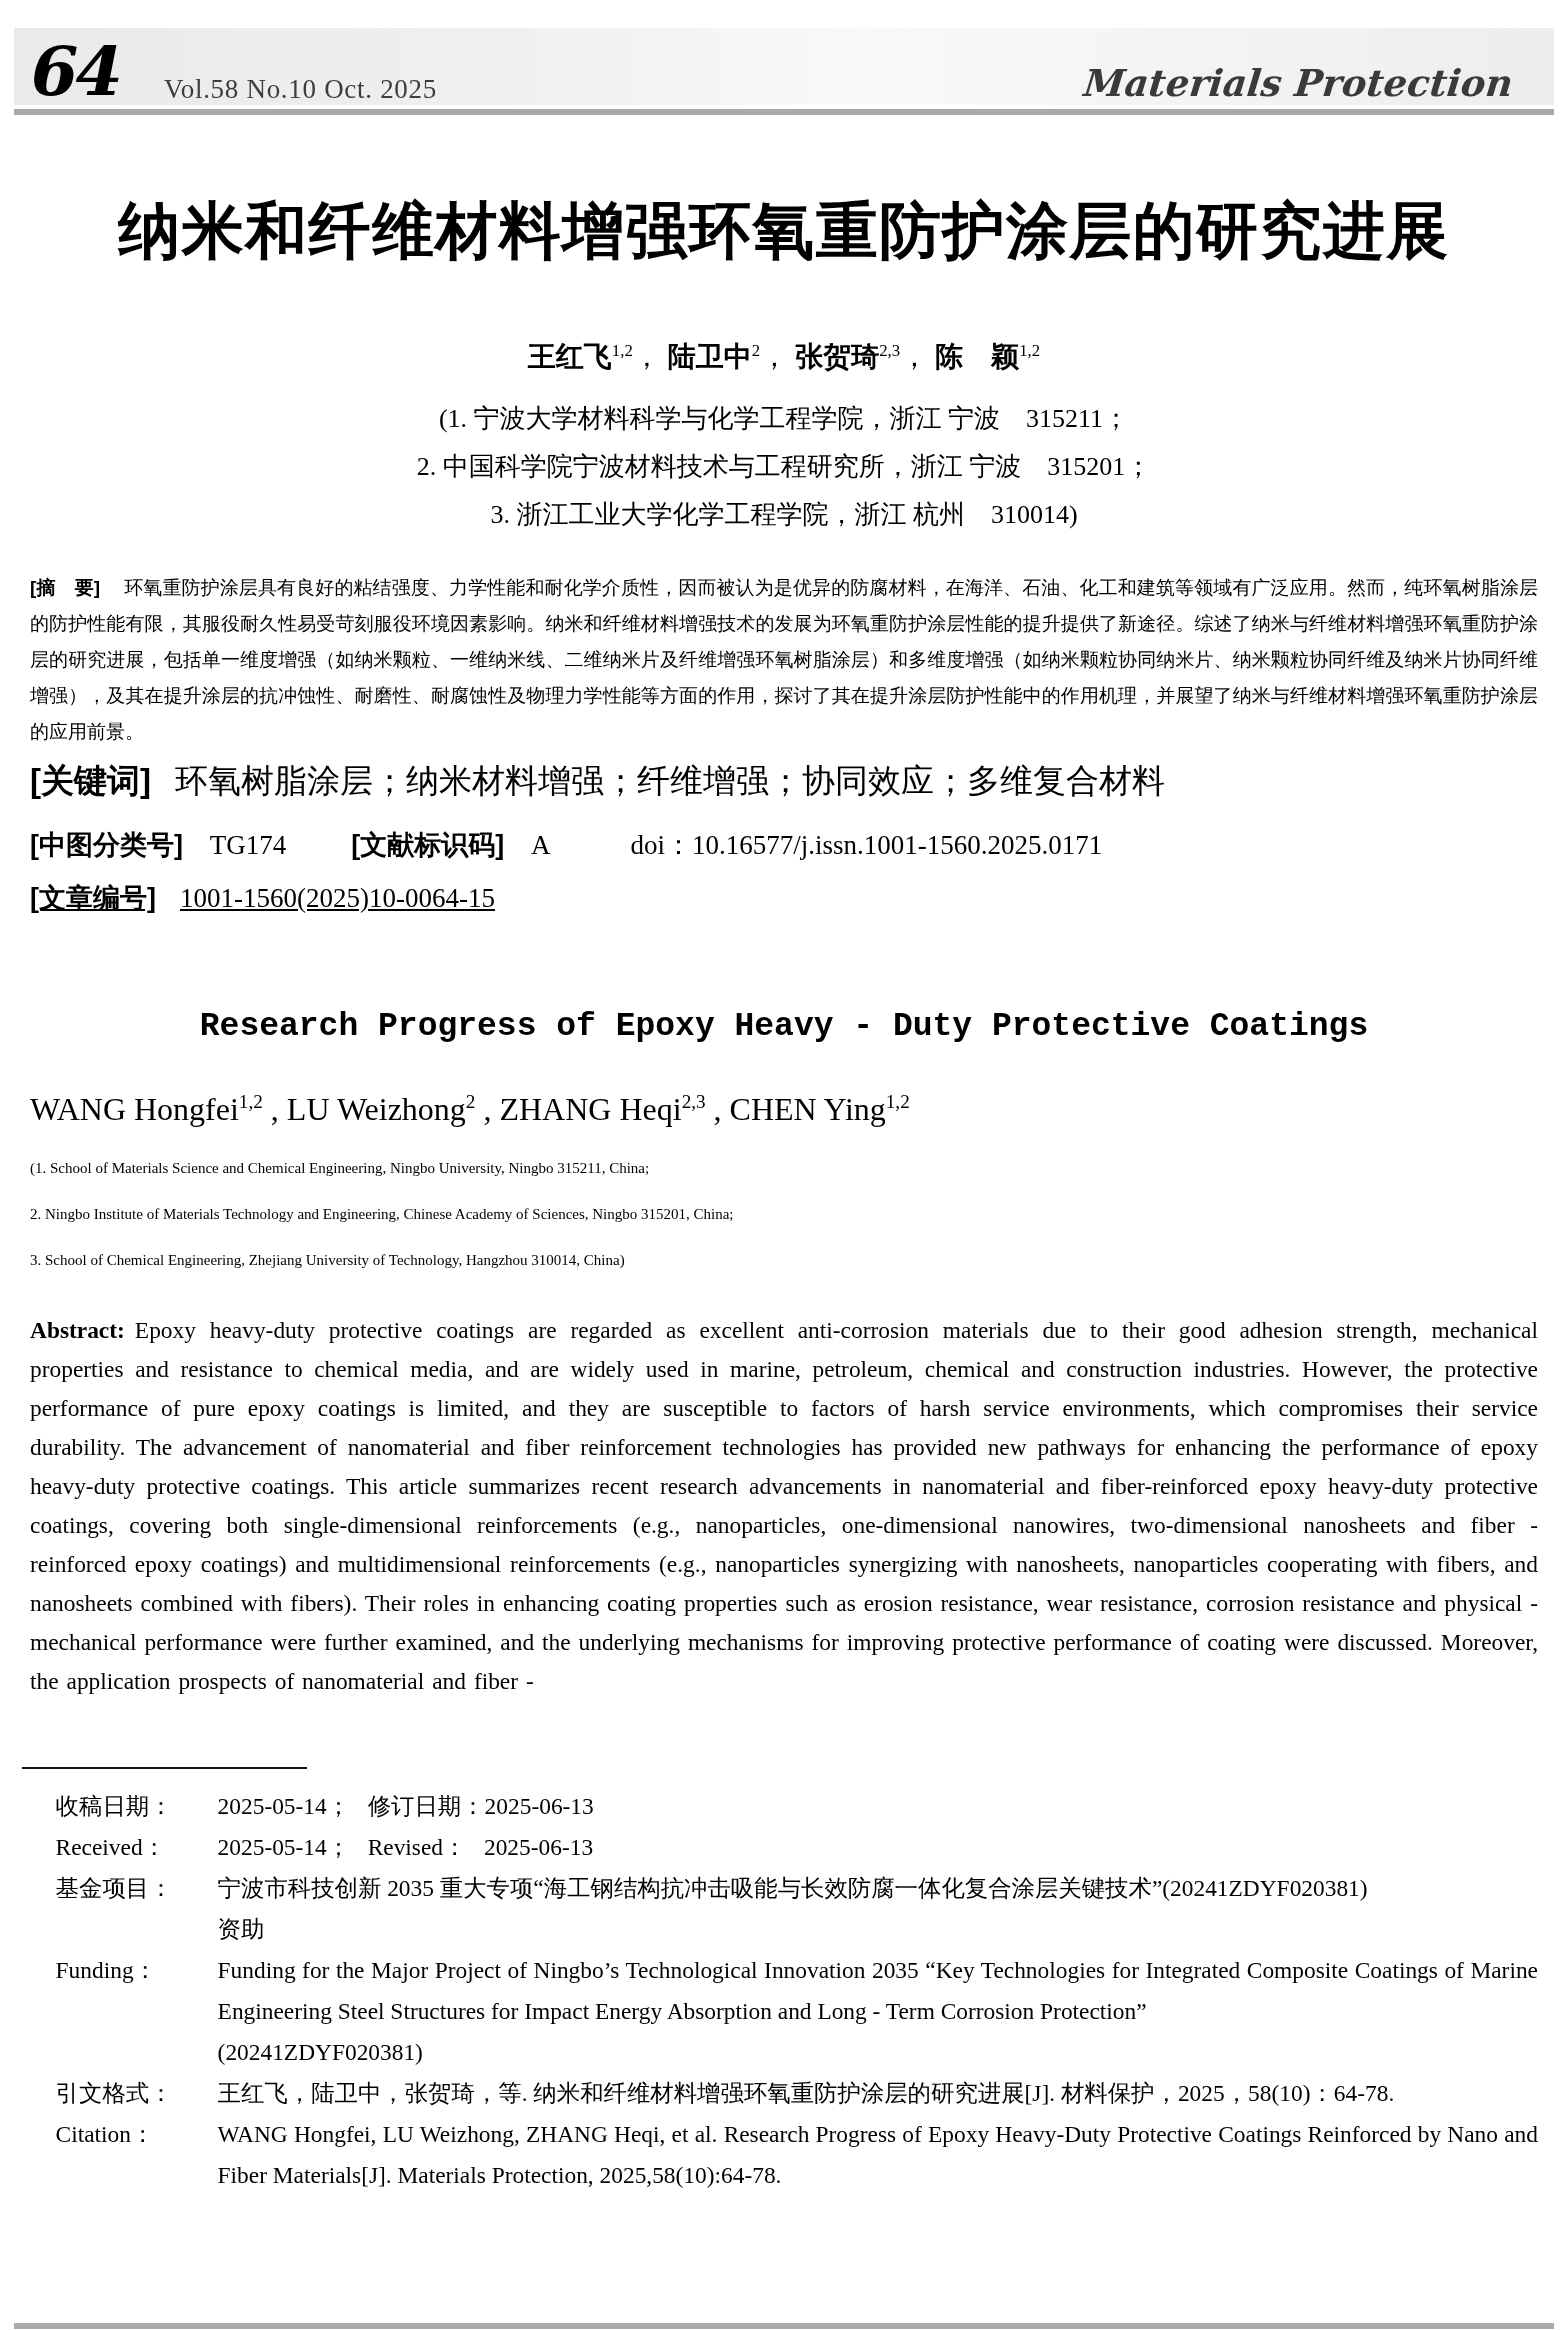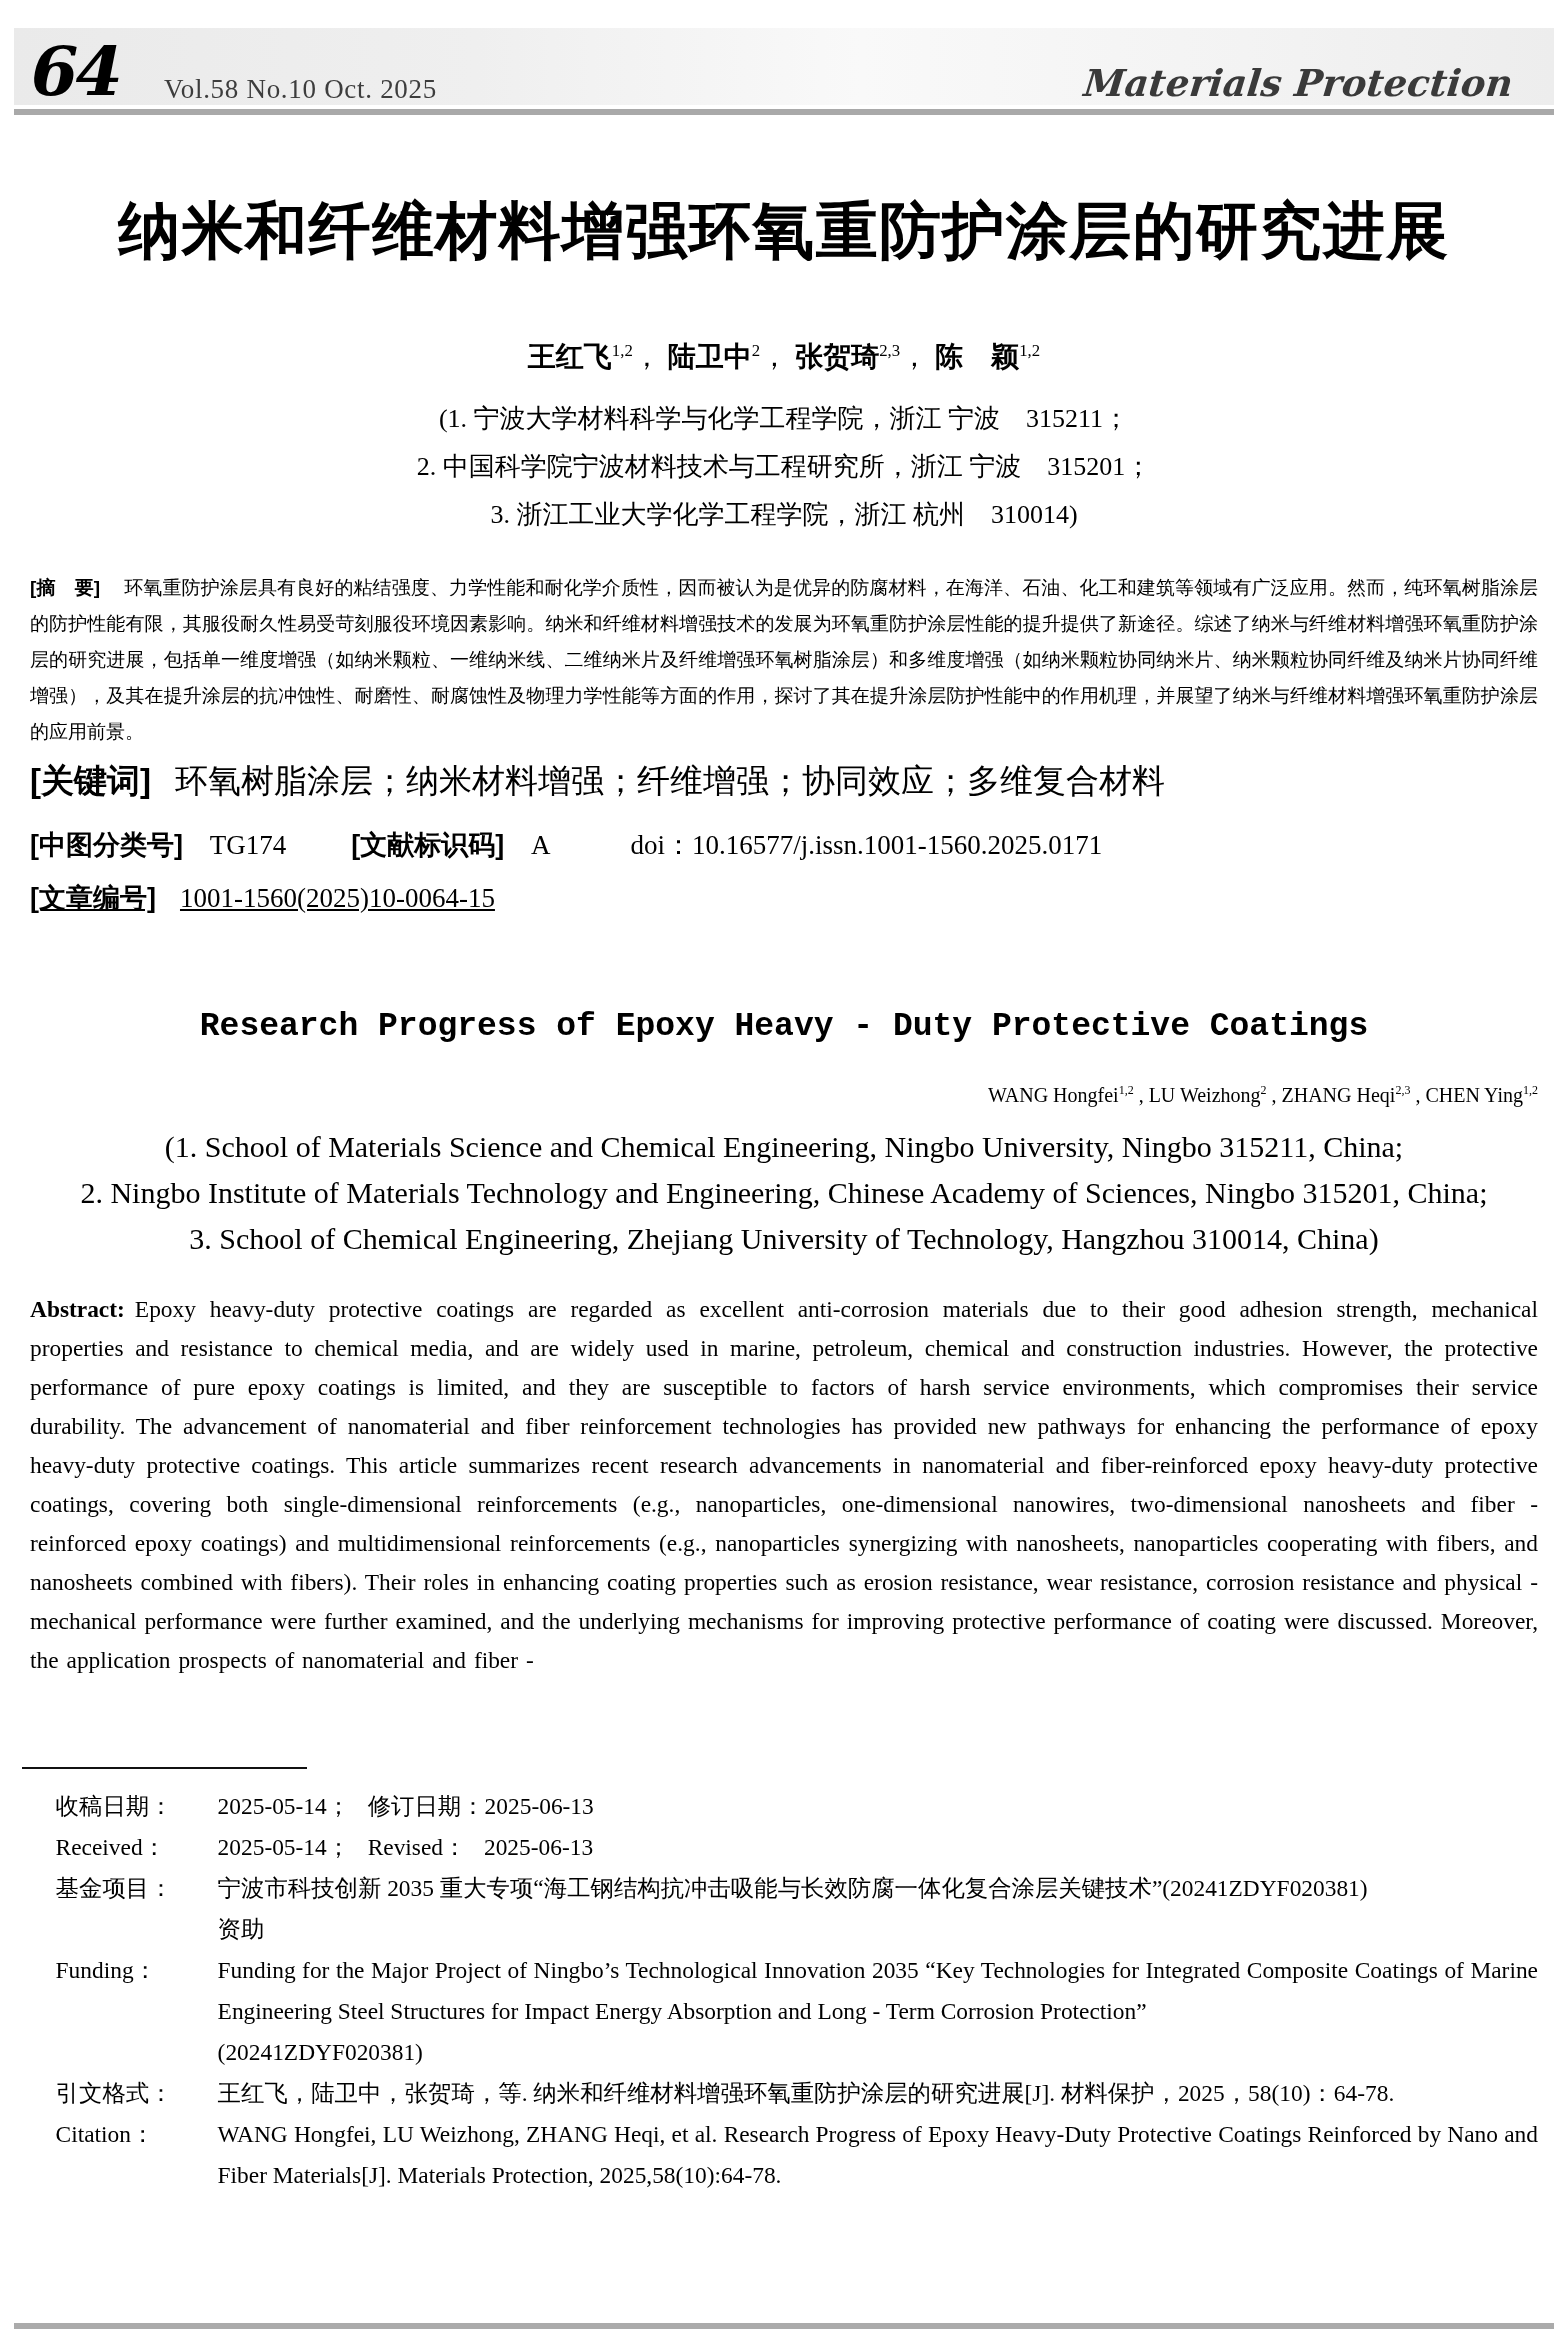--- a/index.html
+++ b/index.html
@@ -99,28 +99,27 @@
 
   .en-title {
     margin-top: 75px;
     text-align: center;
     font-weight: 700;
     font-size: 33px;
     line-height: 57px;
     font-family: Liberation Mono, monospace;
   }
   .en-authors {
-    margin-top: 28px;
-    text-align: right;
-    font-size: 20px;
+    margin-top: 36px;
+    text-align: left;
+    font-size: 32px;
   }
   .en-affils {
     margin-top: 17px;
-    text-align: center;
-    font-size: 30px;
+    font-size: 15px;
     line-height: 46px;
   }
   .en-abstract {
     margin-top: 28px;
     font-size: 23.4px;
     line-height: 39px;
     text-align: justify;
     word-spacing: 2.1px;
   }
   .en-abstract .label { font-weight: 700; margin-right: 10px; }

